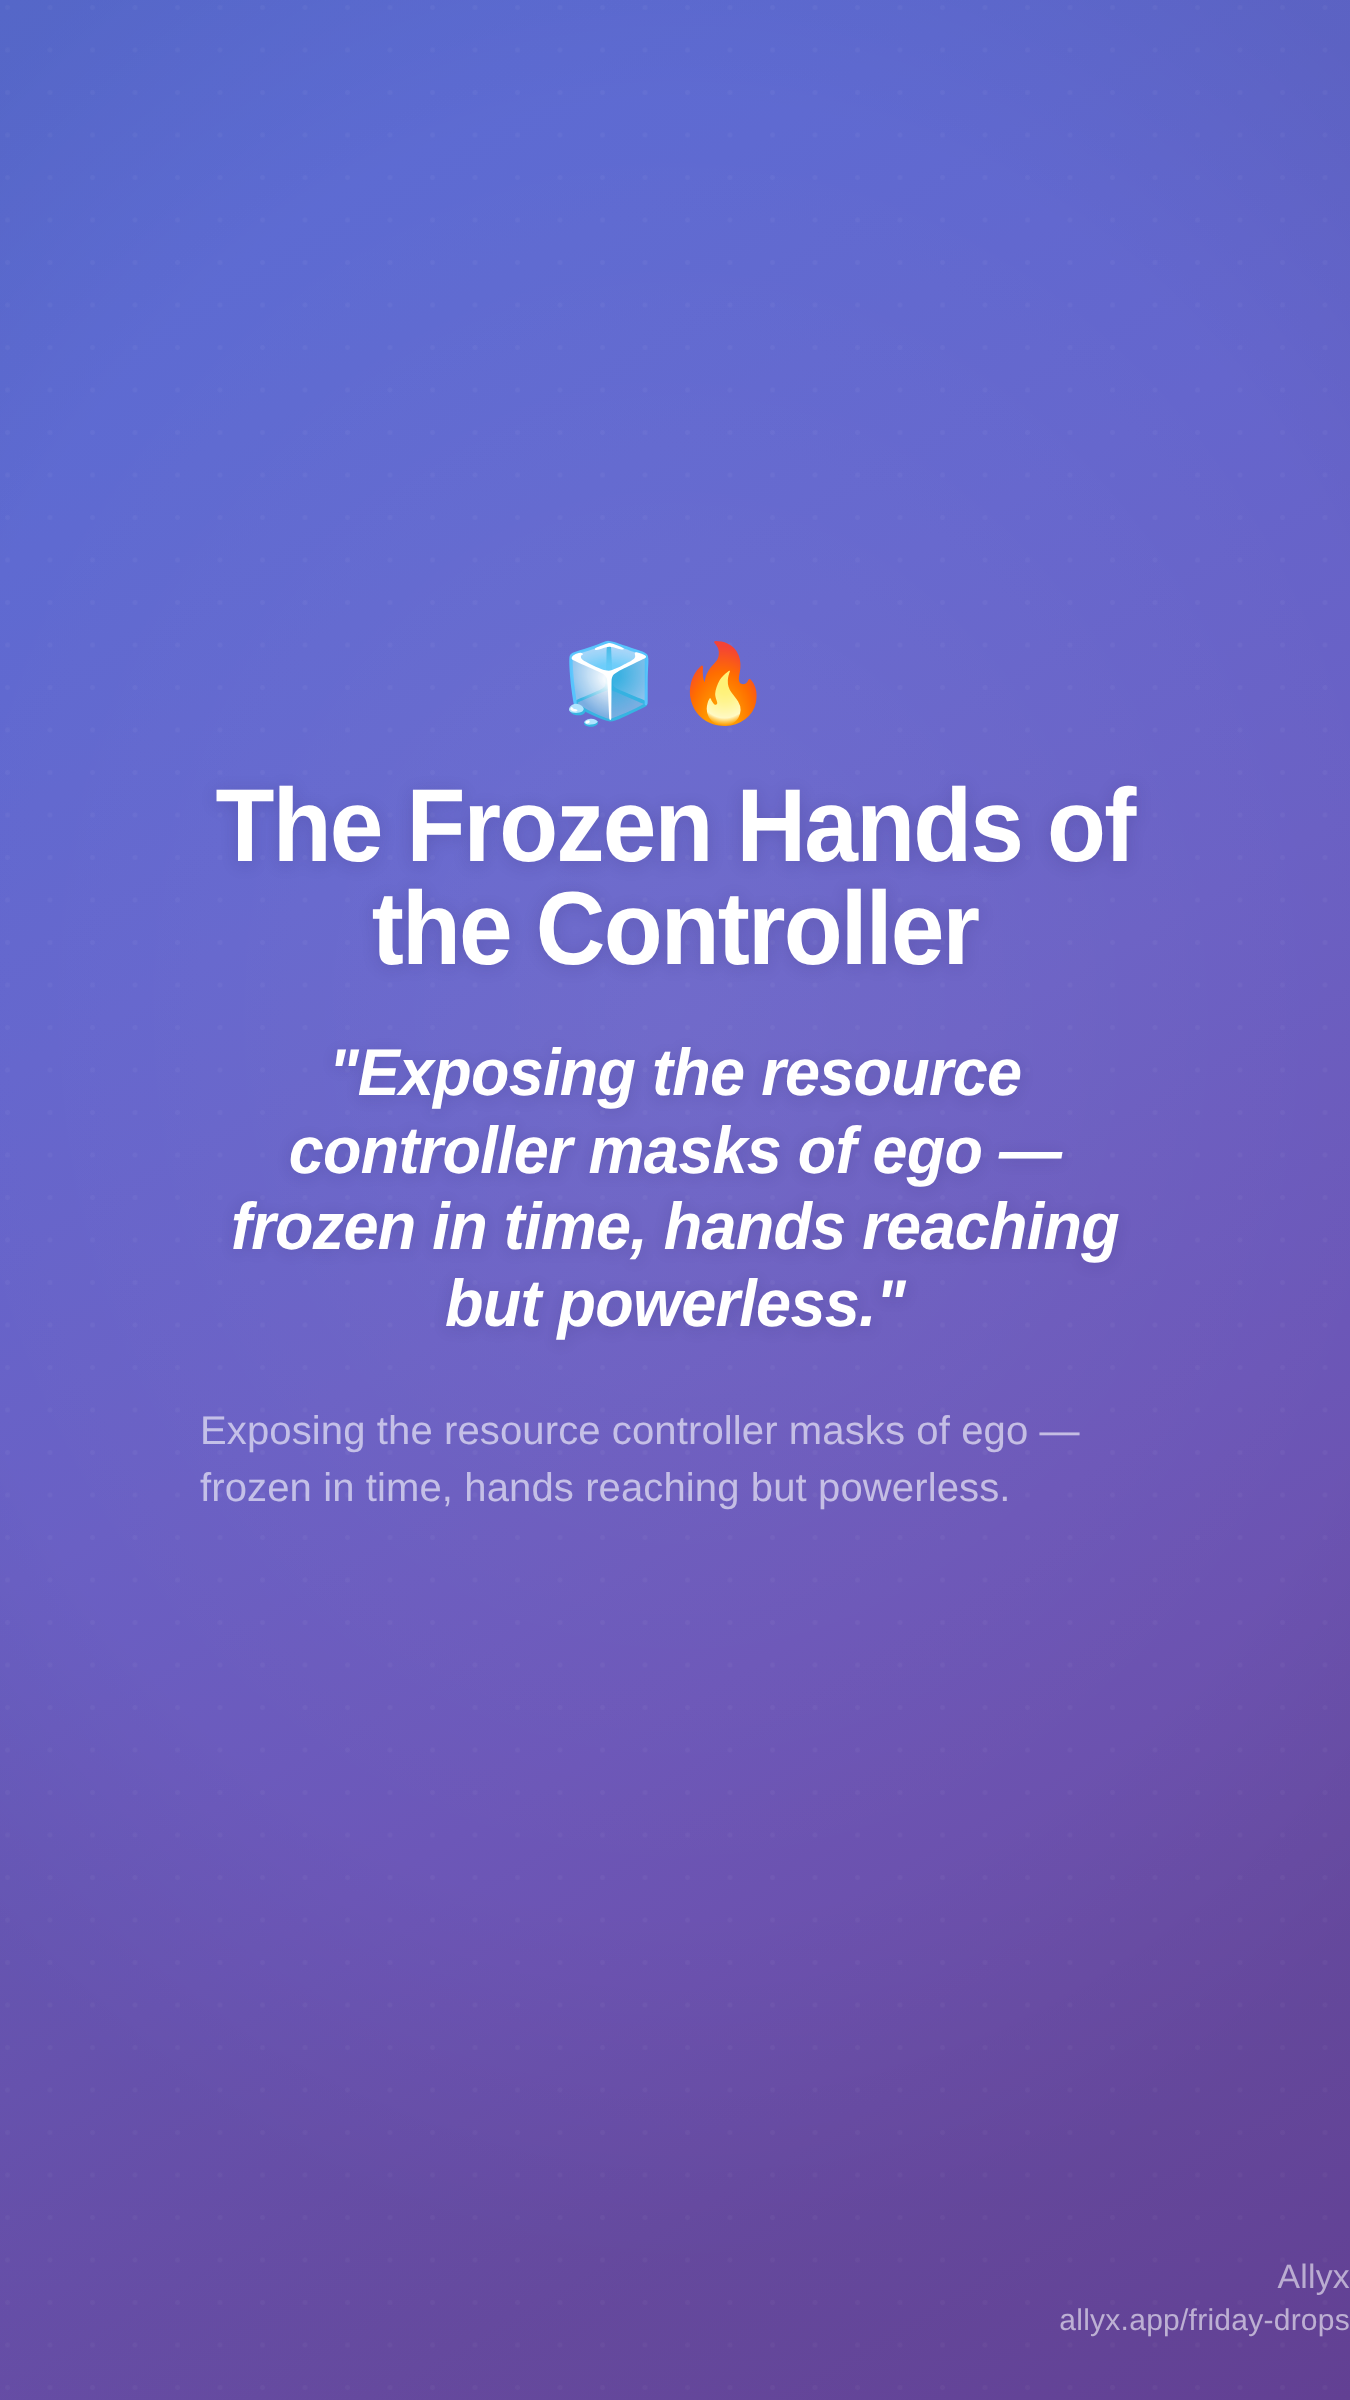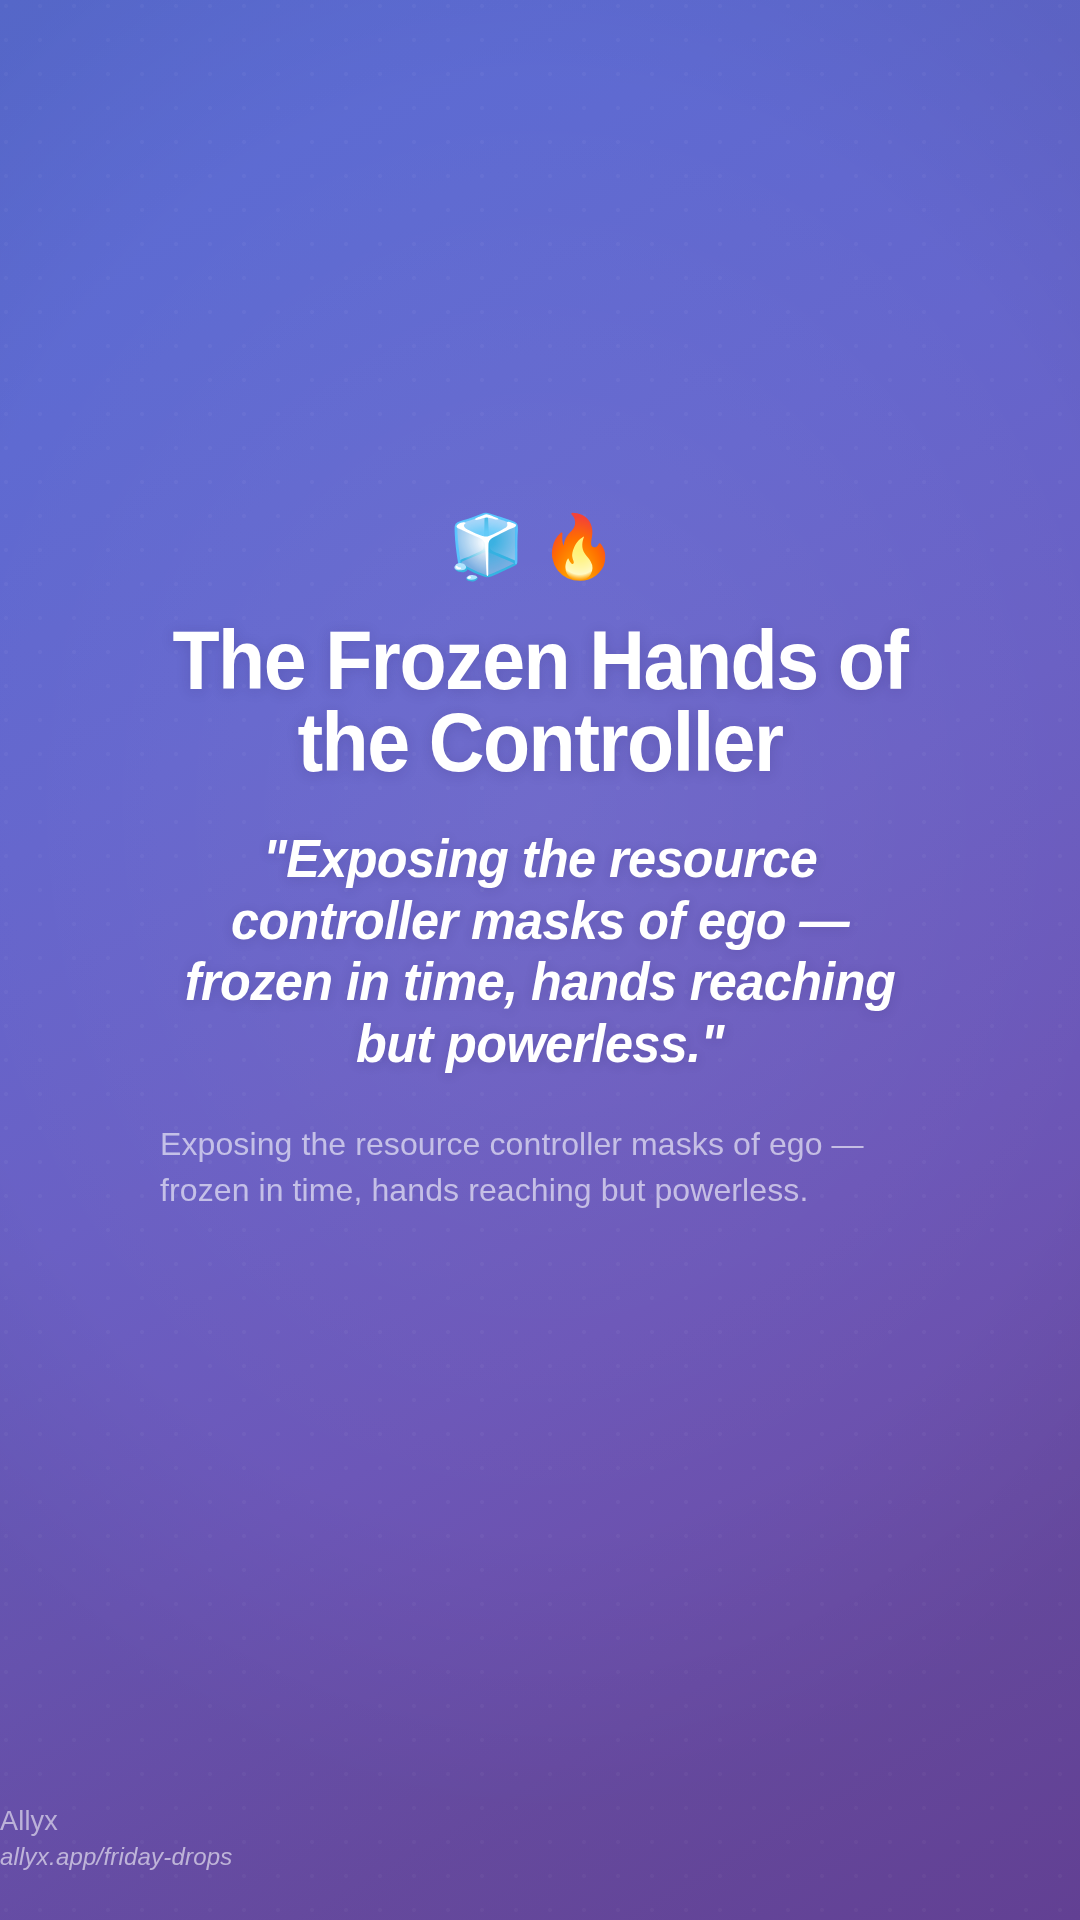--- a/index.html
+++ b/index.html
@@ -116,37 +116,36 @@
     font-weight: 400;
     letter-spacing: 0.1px;
   }
 
   
   #card-footer {
     position: absolute;
     left: 0;
     right: 0;
     bottom: 48px;
-    text-align: left;
+    text-align: right;
   }
   #footer-brand {
     color: rgba(255,255,255,0.56);
     font-size: 27px;
     font-weight: 400;
     line-height: 1.28;
     letter-spacing: 0.2px;
   }
   #footer-url {
     color: rgba(255,255,255,0.58);
     font-size: 24px;
     font-weight: 400;
     line-height: 1.3;
     letter-spacing: 0.2px;
     margin-top: 2px;
-    font-style: italic;
   }
 </style>
 </head>
 <body>
 
 <div id="story-card">
 
   <div id="bg-gradient"></div>
   <div id="bg-texture"></div>
   <div id="bg-vignette"></div>

